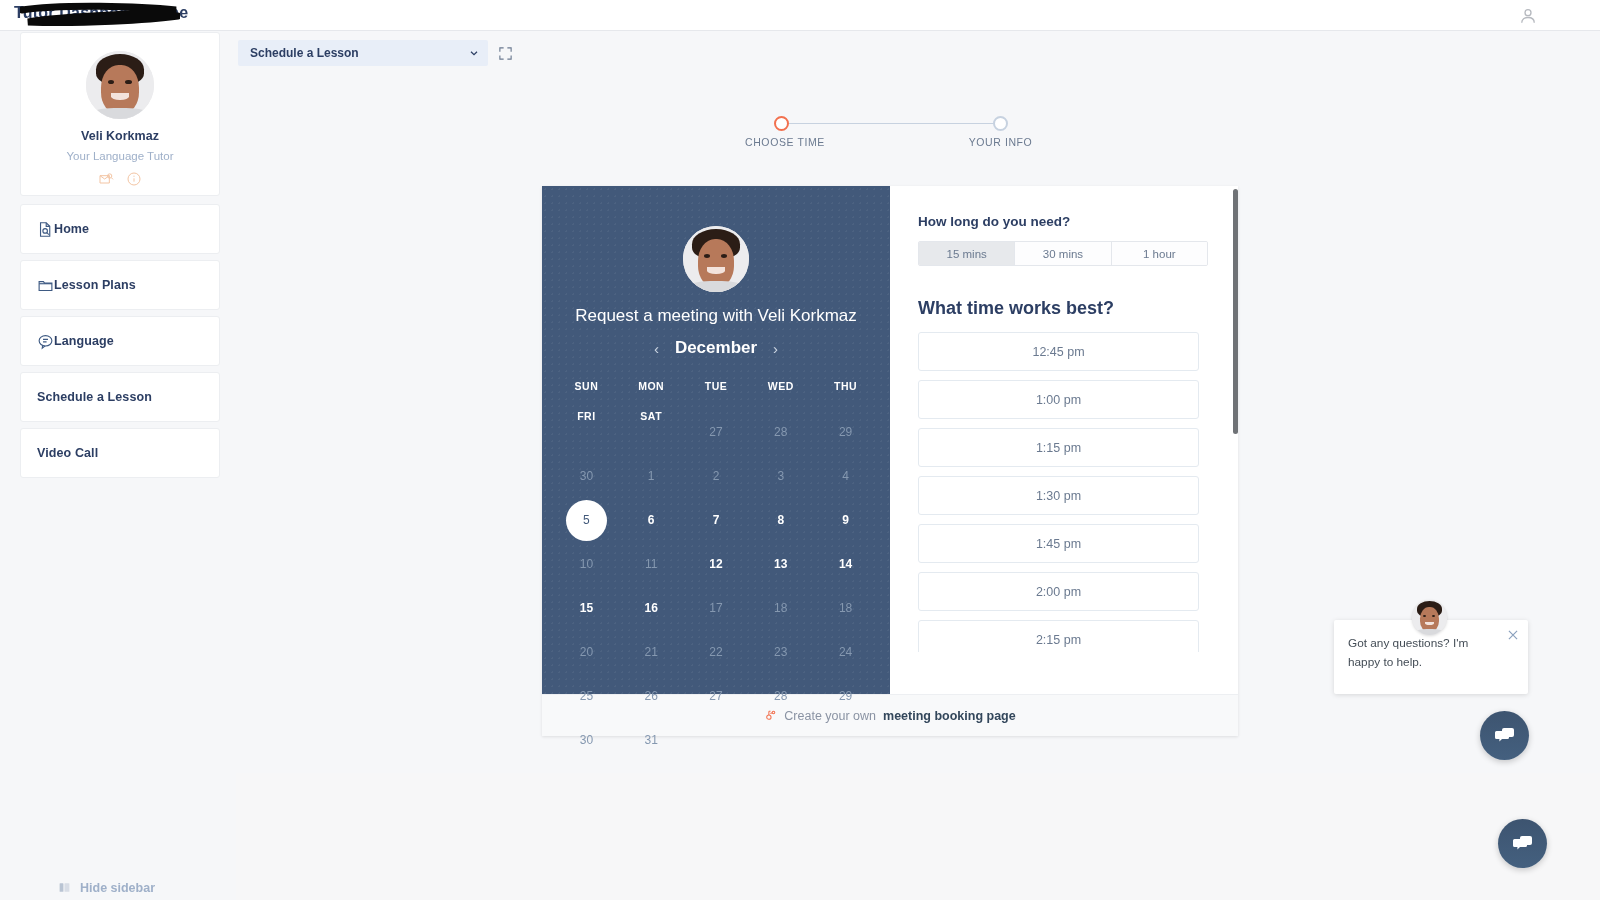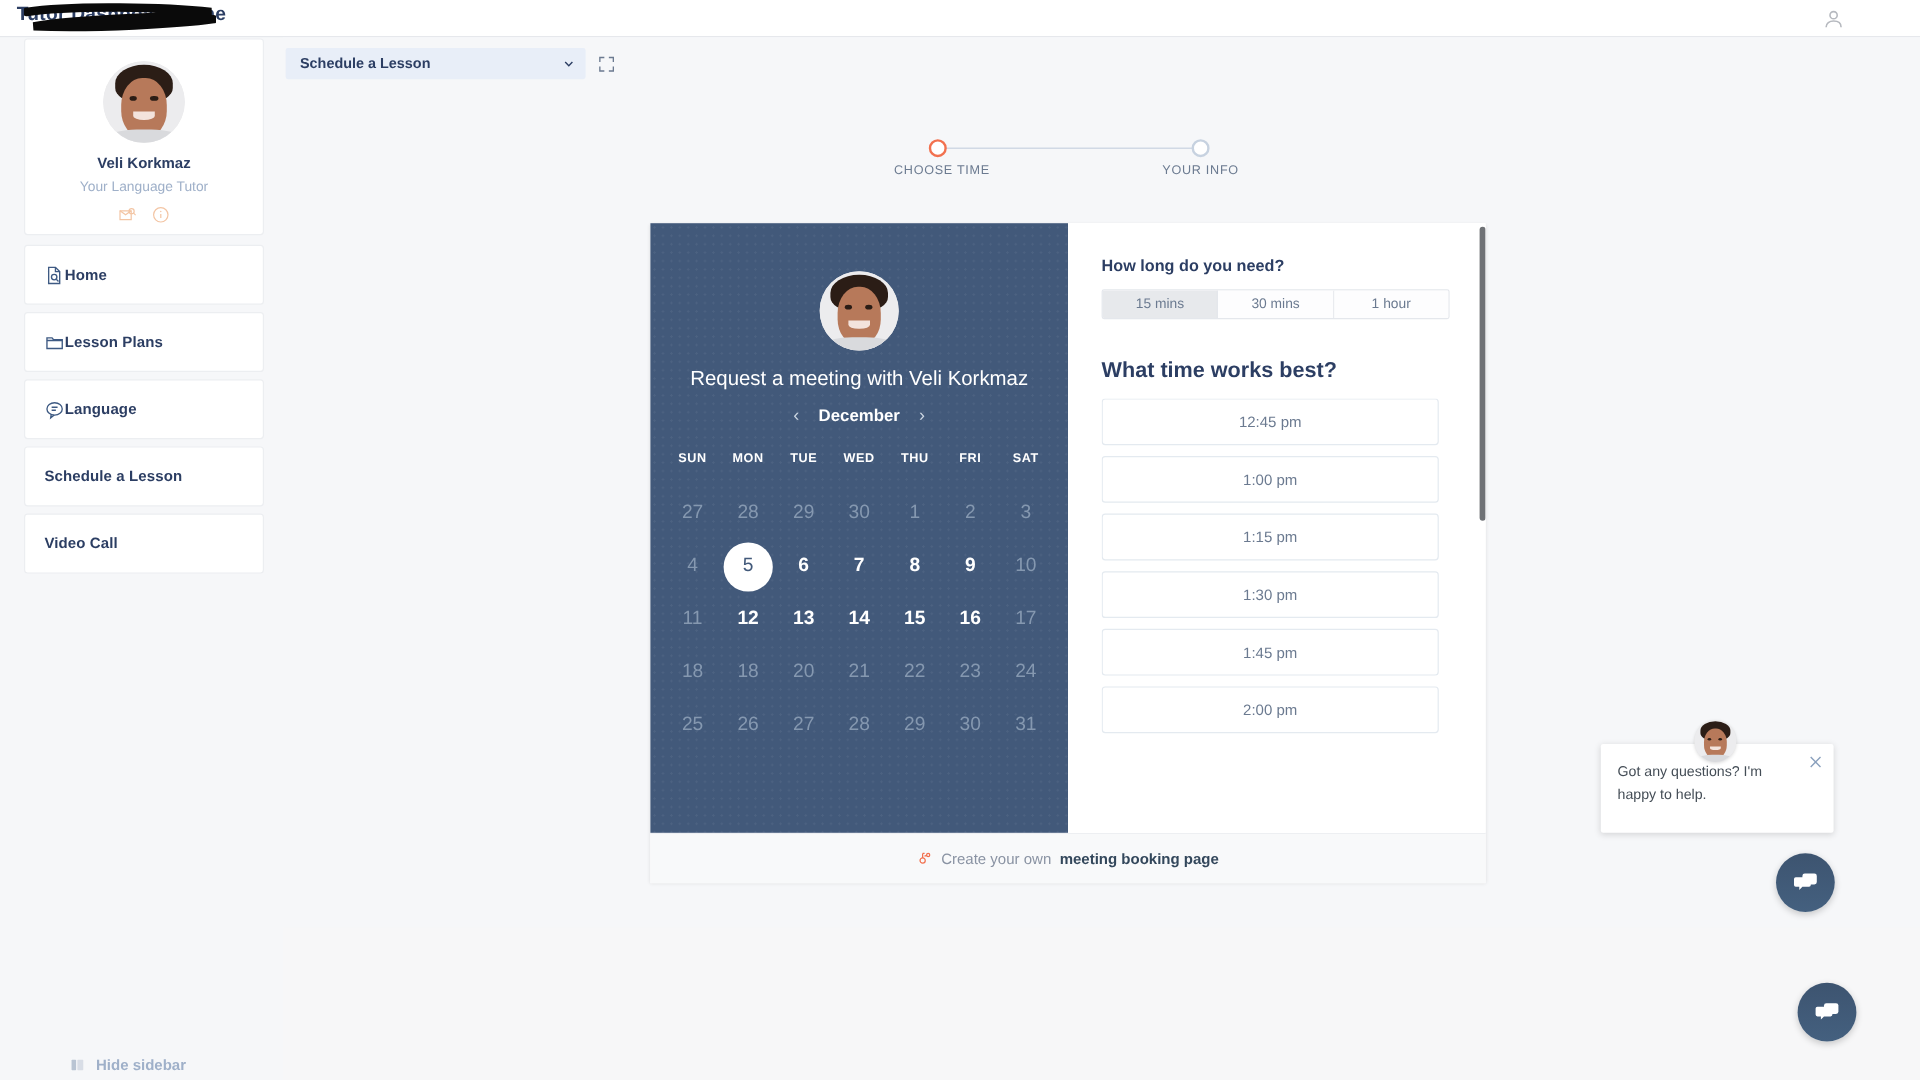--- a/index.html
+++ b/index.html
@@ -142,37 +142,37 @@
   }
   .booking-heading {
     color: #ffffff; font-size: 17px; text-align: center;
     white-space: nowrap; margin-bottom: 12px;
   }
   .month-row {
     display: flex; align-items: center; justify-content: center;
     gap: 16px; margin-bottom: 22px;
   }
   .month-name {
-    color: #ffffff; font-size: 14px; font-weight: 700;
+    color: #ffffff; font-size: 17px; font-weight: 700;
   }
   .month-arrow {
     color: #cdd7e3; font-size: 15px; cursor: pointer; line-height: 1;
     user-select: none;
   }
   .cal-grid {
-    display: grid; grid-template-columns: repeat(7, 1fr);
+    display: grid; grid-template-columns: repeat(5, 1fr);
     padding: 0 12px;
   }
   .dow {
     text-align: center; color: #ffffff; font-size: 10.5px; font-weight: 700;
     letter-spacing: .5px; padding-bottom: 18px;
   }
   .day {
     height: 44px; display: flex; align-items: center; justify-content: center;
-    font-size: 16px; color: #ffffff; font-weight: 700; cursor: pointer;
+    font-size: 12px; color: #ffffff; font-weight: 700; cursor: pointer;
     position: relative;
   }
   .day.muted { color: #8598b0; font-weight: 400; cursor: default; }
   .day.selected { color: #42597a; font-weight: 400; }
   .day.selected::before {
     content: ""; position: absolute; width: 41px; height: 41px;
     border-radius: 50%; background: #ffffff; z-index: 0;
   }
   .day.selected span { position: relative; z-index: 1; }
 
@@ -532,20 +532,21 @@
           <div class="seg-btn">1 hour</div>
         </div>
       <div class="slots-q2">What time works best?</div>
       <div class="slots-list" id="slots">
           <div class="slot">12:45 pm</div>
           <div class="slot">1:00 pm</div>
           <div class="slot">1:15 pm</div>
           <div class="slot">1:30 pm</div>
           <div class="slot">1:45 pm</div>
           <div class="slot">2:00 pm</div>
+          <div class="slot">2:15 pm</div>
         </div>
       <div class="slots-scrollbar"></div>
     </div>
 
   </div>
 
   <div class="booking-footer">
     <svg width="13" height="13" viewBox="0 0 24 24" fill="none" stroke="#f2714f" stroke-width="1.9">
       <circle cx="9" cy="15" r="4"></circle>
         <circle cx="17.5" cy="6.5" r="2.4"></circle>

